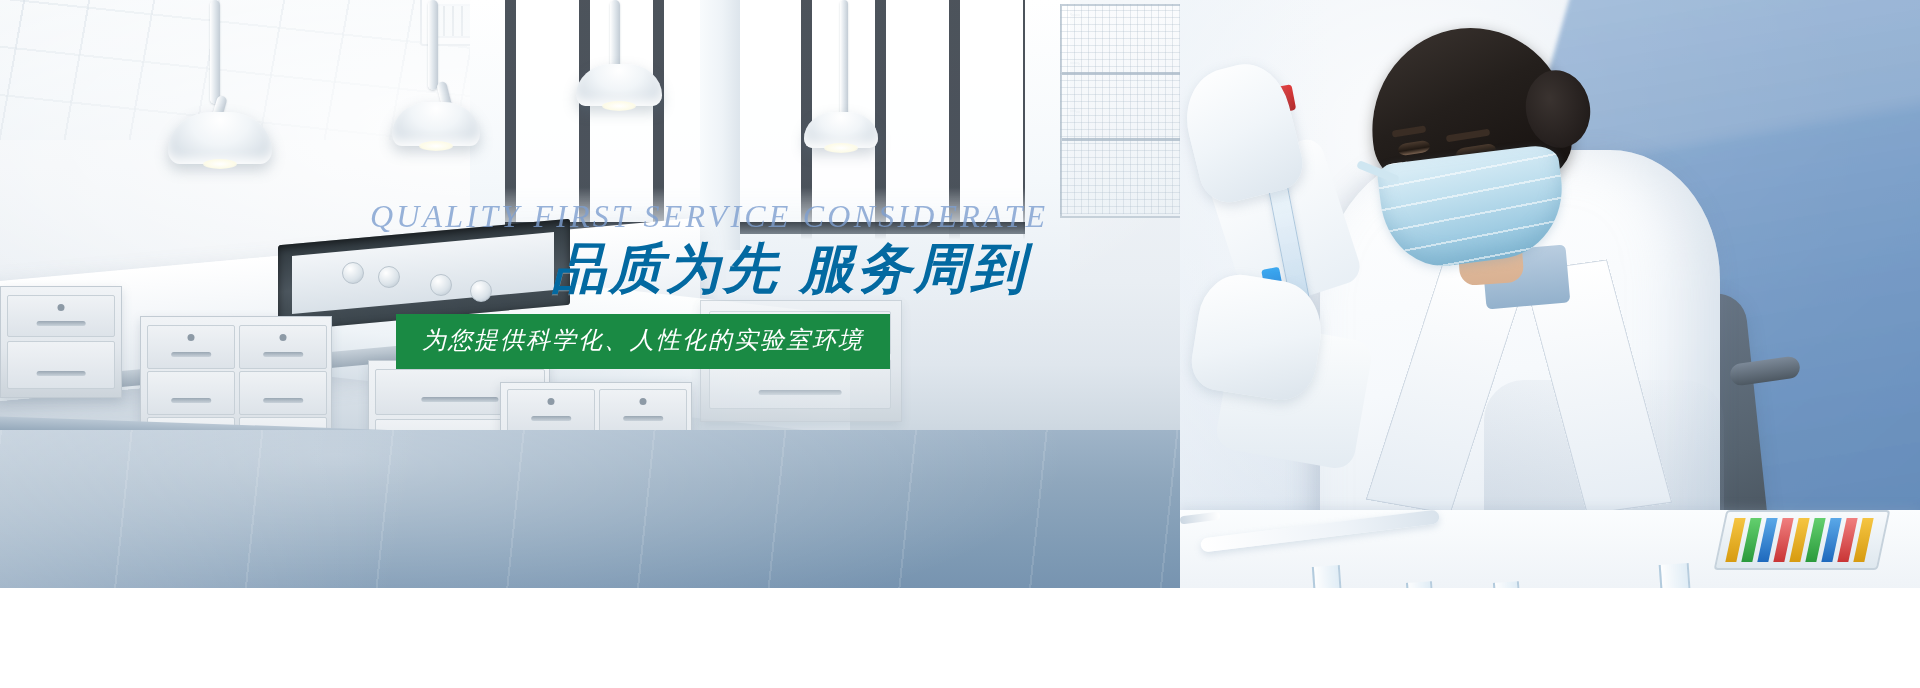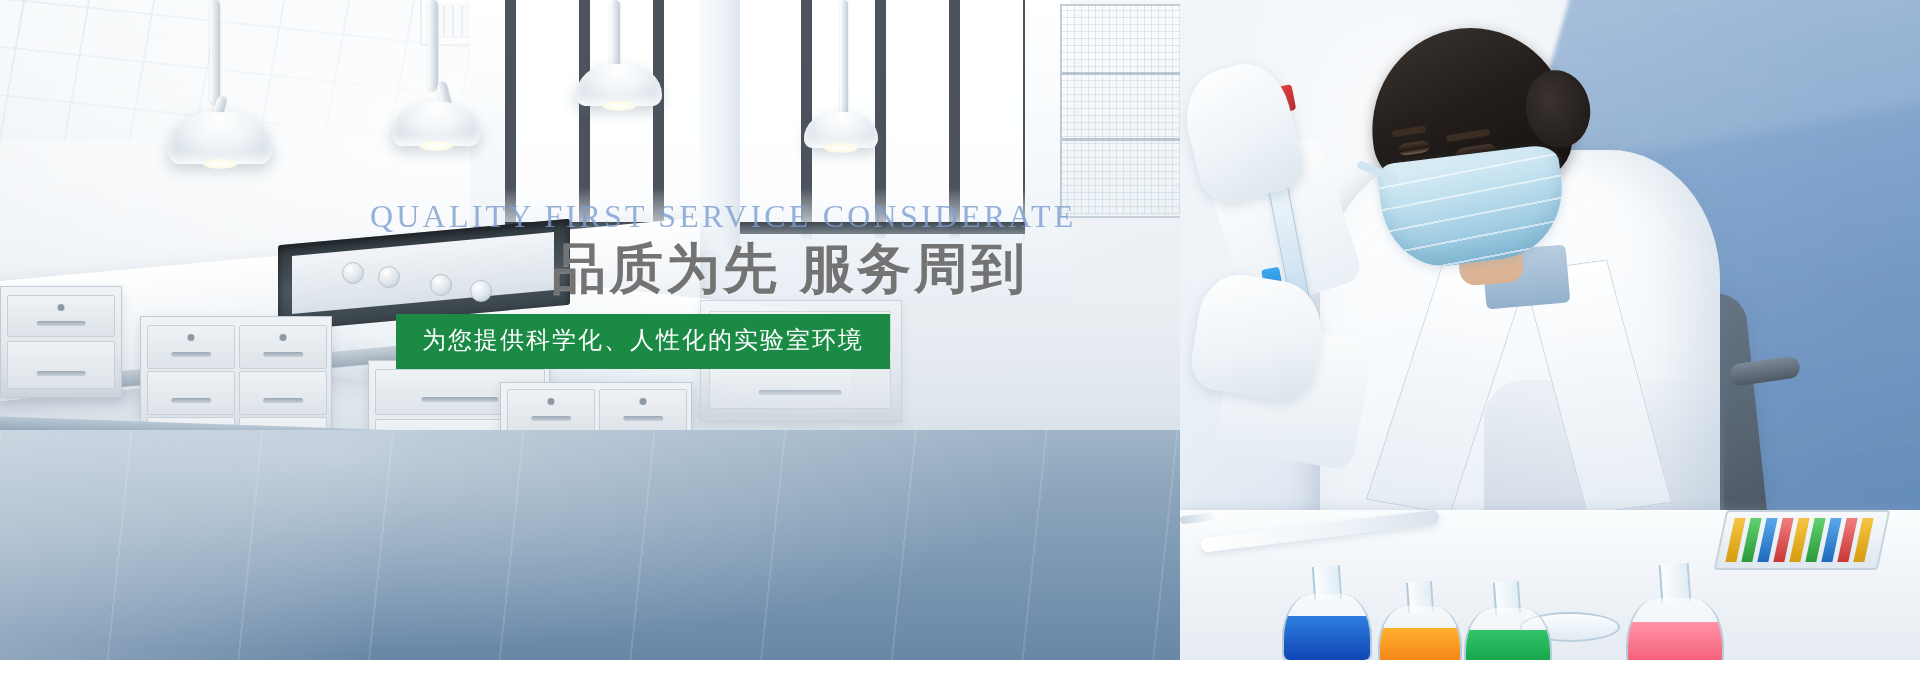--- a/index.html
+++ b/index.html
@@ -7,23 +7,24 @@
     padding: 0;
     background: #ffffff;
   }
   body {
     font-family: "Liberation Sans", sans-serif;
   }
 
   .banner {
     position: relative;
     width: 1920px;
-    height: 660px;
+    height: 588px;
     overflow: hidden;
     background: #eef1f4;
+    font-style: italic;
   }
 
   
   .scene {
     position: absolute;
     inset: 0;
     overflow: hidden;
   }
 
   
@@ -493,21 +494,21 @@
     line-height: 1;
     text-align: left;
     margin: 0 0 8px 2px;
   }
 
   .cn-head {
     font-family: "DejaVu Sans", "Liberation Sans", sans-serif;
     font-weight: 700;
     font-size: 54px;
     letter-spacing: 3px;
-    color: #737373;
+    color: #0369a1;
     line-height: 1.08;
     white-space: nowrap;
     text-align: right;
     margin: 0 0 16px 0;
     text-shadow: 0 1px 0 rgba(255,255,255,.35);
   }
   .cn-head .gap { display:inline-block; width: 20px; }
 
   .green-band {
     display: inline-block;

